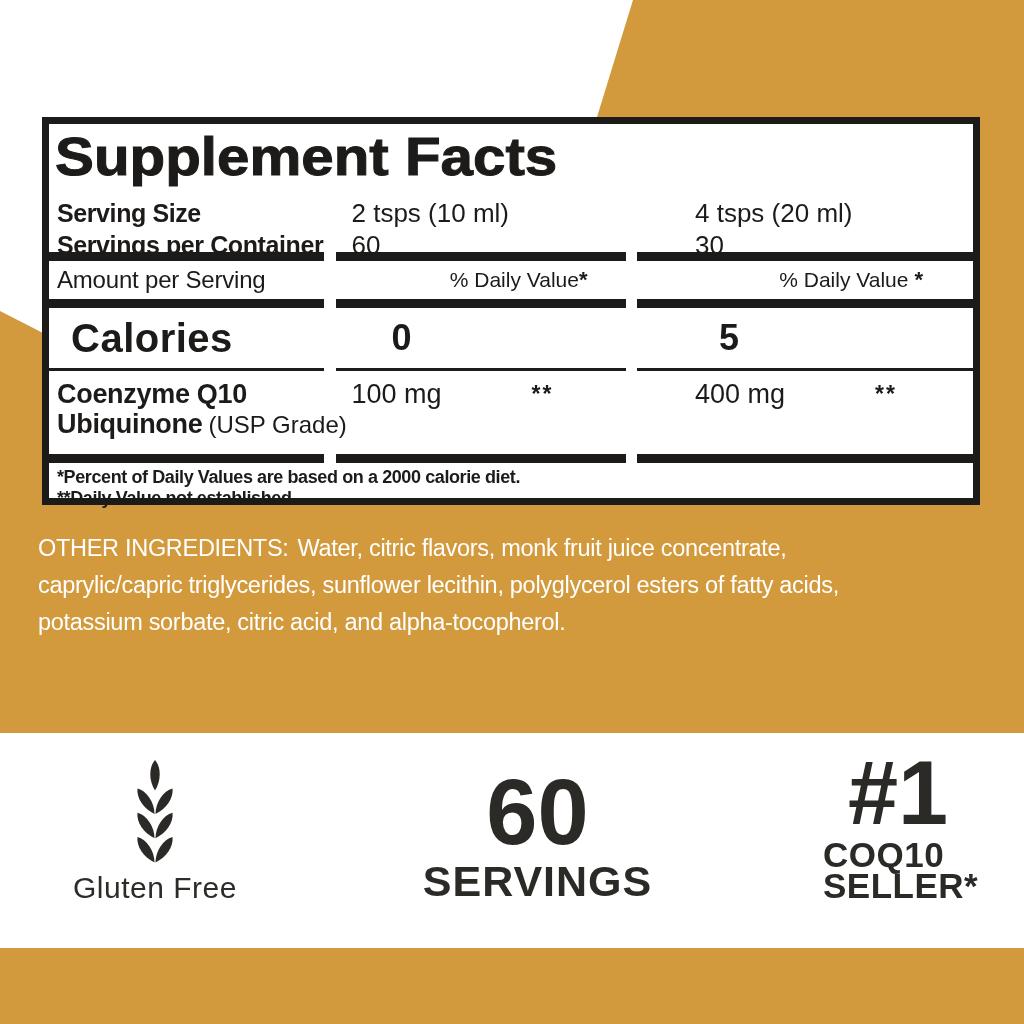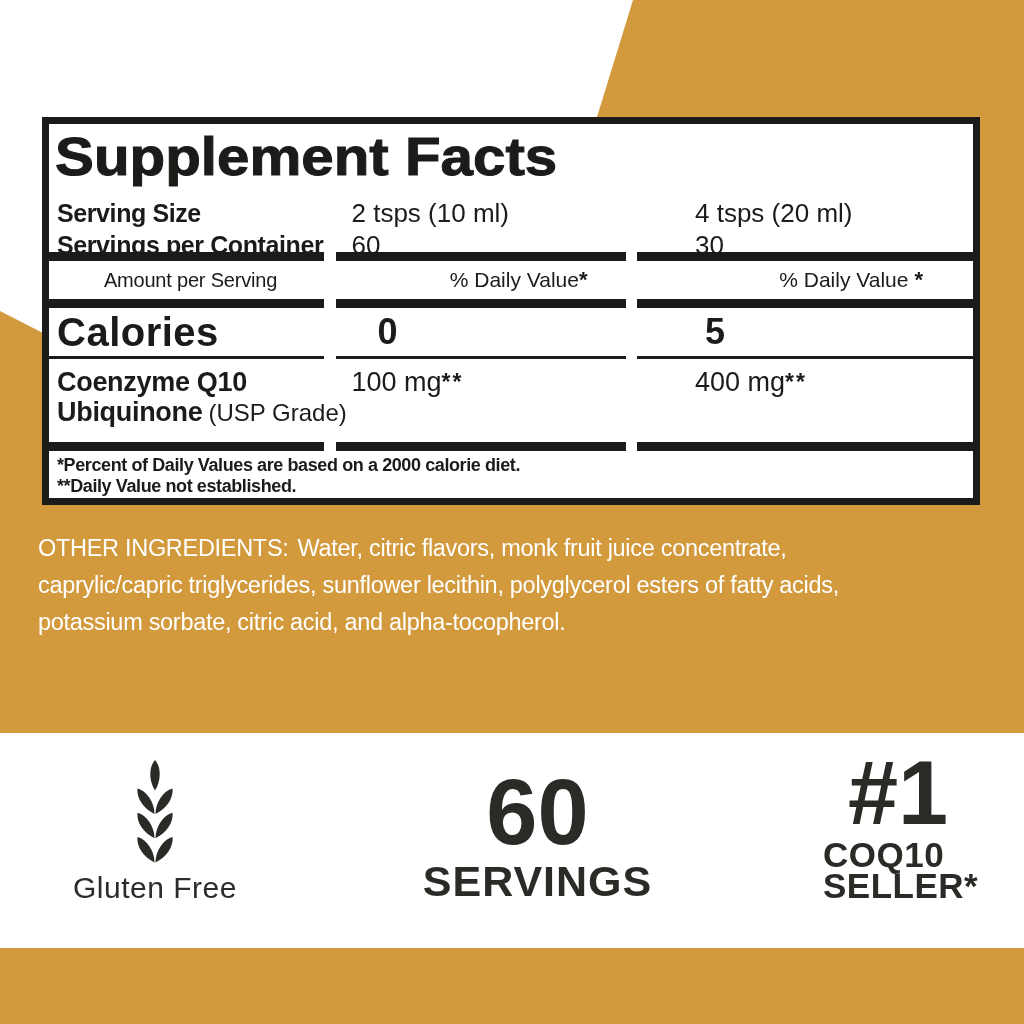--- a/index.html
+++ b/index.html
@@ -36,36 +36,36 @@
   .bar{background:#1D1B19;height:100%;}
   .sf-head{height:128px;box-sizing:border-box;padding-top:2px;}
   .srow{margin-top:16px;line-height:30px;white-space:nowrap;}
   .srow + .srow{margin-top:2px;}
   .c1{padding-left:8px;}
   .c2{padding-left:16px;}
   .c3{padding-left:58px;}
   .slabel{font-size:25px;font-weight:bold;letter-spacing:-0.4px;}
   .sval{font-size:26px;}
   .amount-row{height:38px;align-items:center;}
-  .amount-row .c1{font-size:20px;letter-spacing:-0.2px;text-align:center;}
+  .amount-row .c1{font-size:24px;letter-spacing:-0.2px;}
   .dv{font-size:21px;text-align:right;padding-left:0;white-space:nowrap;}
   .c2.dv{padding-right:38px;}
   .c3.dv{padding-right:50px;}
   .dv .mark{font-weight:bold;font-size:22px;}
   .c3.dv .mark{margin-left:6px;}
-  .cal-row{height:48px;align-items:center;}
+  .cal-row{height:60px;align-items:center;padding-left:14px;}
   .cal-row .c1{font-size:40px;font-weight:bold;letter-spacing:0.5px;}
   .cal-row .cv{font-size:36px;font-weight:bold;}
   .cal-row .c2{padding-left:42px;}
   .cal-row .c3{padding-left:68px;}
   .coq-row{height:83px;box-sizing:border-box;padding-top:8px;}
   .coq-name{font-size:27px;font-weight:bold;letter-spacing:-0.3px;line-height:30px;white-space:nowrap;}
   .coq-sub{font-size:27px;font-weight:bold;letter-spacing:-0.3px;line-height:30px;white-space:nowrap;}
   .coq-sub .usp{font-weight:normal;font-size:24px;margin-left:6px;letter-spacing:0;}
-  .amt{display:flex;justify-content:flex-start;align-items:flex-start;font-size:27px;line-height:30px;}
+  .amt{display:flex;justify-content:space-between;align-items:flex-start;font-size:27px;line-height:30px;}
   .c2.amt{padding-right:72px;}
   .c3.amt{padding-right:76px;}
   .stars{font-weight:bold;font-size:23px;letter-spacing:2px;line-height:30px;}
   .footnotes{height:55px;box-sizing:border-box;padding:4px 0 0 8px;
     font-size:18px;font-weight:bold;letter-spacing:-0.4px;line-height:21px;white-space:nowrap;}
   
   .other-ing{
     position:absolute;left:38px;top:530px;width:960px;color:#FFFFFF;
     font-size:23.5px;letter-spacing:-0.3px;line-height:37px;white-space:nowrap;
   }

